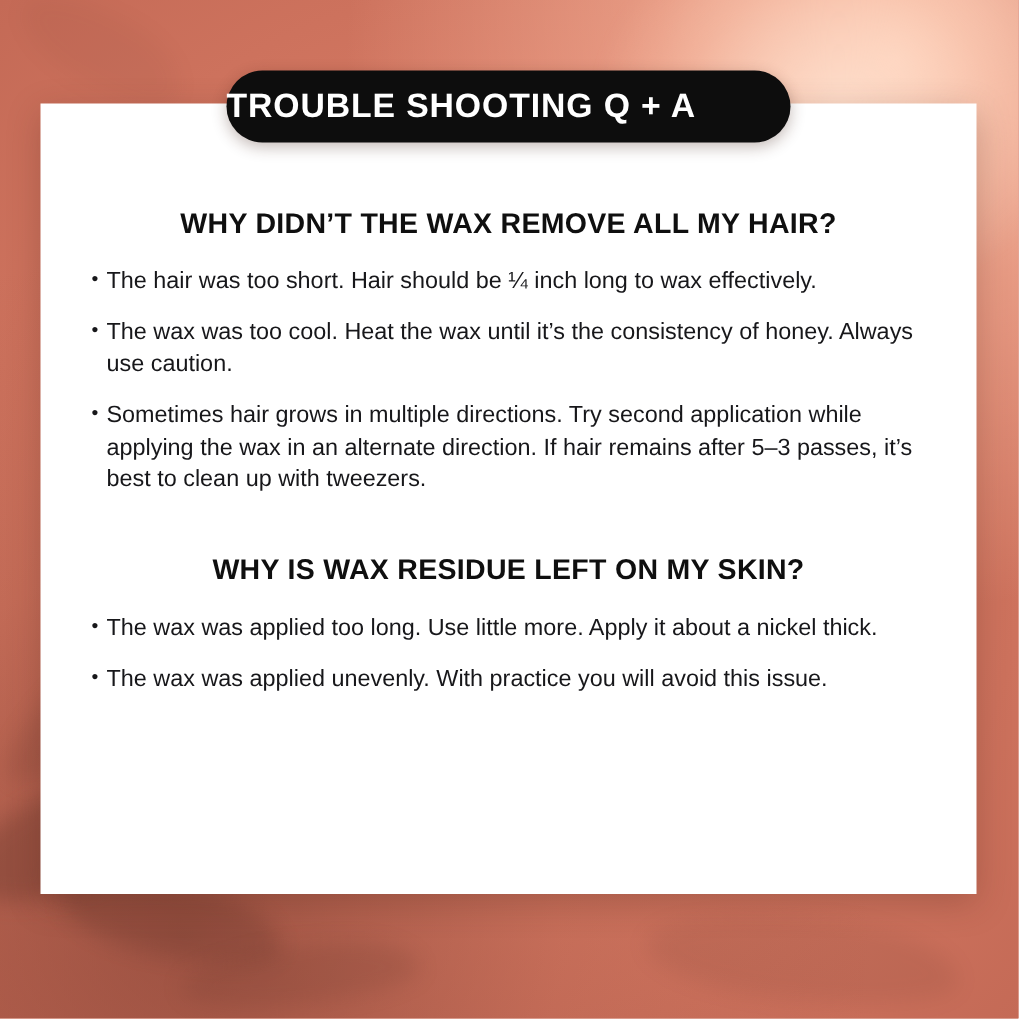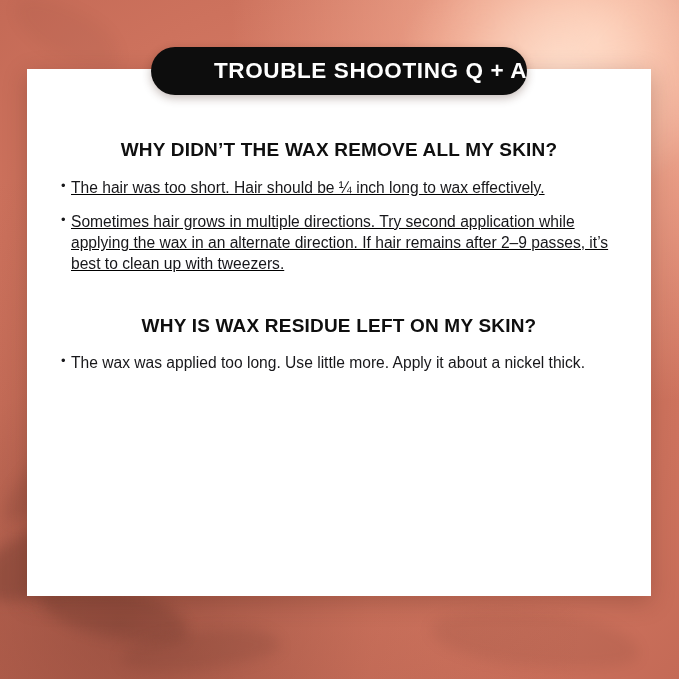--- a/index.html
+++ b/index.html
@@ -64,21 +64,21 @@
   .title-pill {
     position: absolute;
     left: 151px;
     top: 47px;
     width: 376px;
     height: 48px;
     background: #0d0d0d;
     border-radius: 26px;
     display: flex;
     align-items: center;
-    justify-content: flex-end;
+    justify-content: flex-start;
     box-shadow: 0 3px 10px rgba(60,25,18,0.30);
   }
   .title-pill-text {
     color: #ffffff;
     font-size: 22.5px;
     font-weight: bold;
     letter-spacing: 0.6px;
     line-height: 1;
     white-space: nowrap;
   }
@@ -118,49 +118,51 @@
     padding-left: 8px;
   }
   ul.qa-list li::before {
     content: "\2022";
     position: absolute;
     left: -2px;
     top: 0;
     font-size: 13px;
     color: #17171a;
   }
-  #list-1 { margin-top: 14px; text-decoration: underline; }
+  #list-1 { margin-top: 14px; }
   #list-2 { margin-top: 12px; }
 </style>
 </head>
 <body>
 
 <div class="page">
   <div class="bg-glow"></div>
   <div class="bg-leaf leaf1"></div>
   <div class="bg-leaf leaf2"></div>
   <div class="bg-leaf leaf3"></div>
   <div class="bg-leaf leaf4"></div>
   <div class="bg-leaf leaf5"></div>
   <div class="bg-leaf leaf6"></div>
 
   <div class="card">
     <div class="card-inner">
 
-      <h2 class="section-heading" id="heading-1">WHY DIDN’T THE WAX REMOVE ALL MY SKIN?</h2>
+      <h2 class="section-heading" id="heading-1">WHY DIDN’T THE WAX REMOVE ALL MY HAIR?</h2>
 
       <ul class="qa-list" id="list-1">
         <li>The hair was too short. Hair should be ¼ inch long to wax effectively.</li>
-        <li>Sometimes hair grows in multiple directions. Try second application while applying the wax in an alternate direction. If hair remains after 2–9 passes, it’s best to clean up with tweezers.</li>
+        <li>The wax was too cool. Heat the wax until it’s the consistency of honey. Always use caution.</li>
+        <li>Sometimes hair grows in multiple directions. Try second application while applying the wax in an alternate direction. If hair remains after 5–3 passes, it’s best to clean up with tweezers.</li>
       </ul>
 
       <h2 class="section-heading" id="heading-2">WHY IS WAX RESIDUE LEFT ON MY SKIN?</h2>
 
       <ul class="qa-list" id="list-2">
         <li>The wax was applied too long. Use little more. Apply it about a nickel thick.</li>
+        <li>The wax was applied unevenly. With practice you will avoid this issue.</li>
       </ul>
 
     </div>
   </div>
 
   <div class="title-pill">
     <span class="title-pill-text">TROUBLE SHOOTING Q + A</span>
   </div>
 </div>
 

